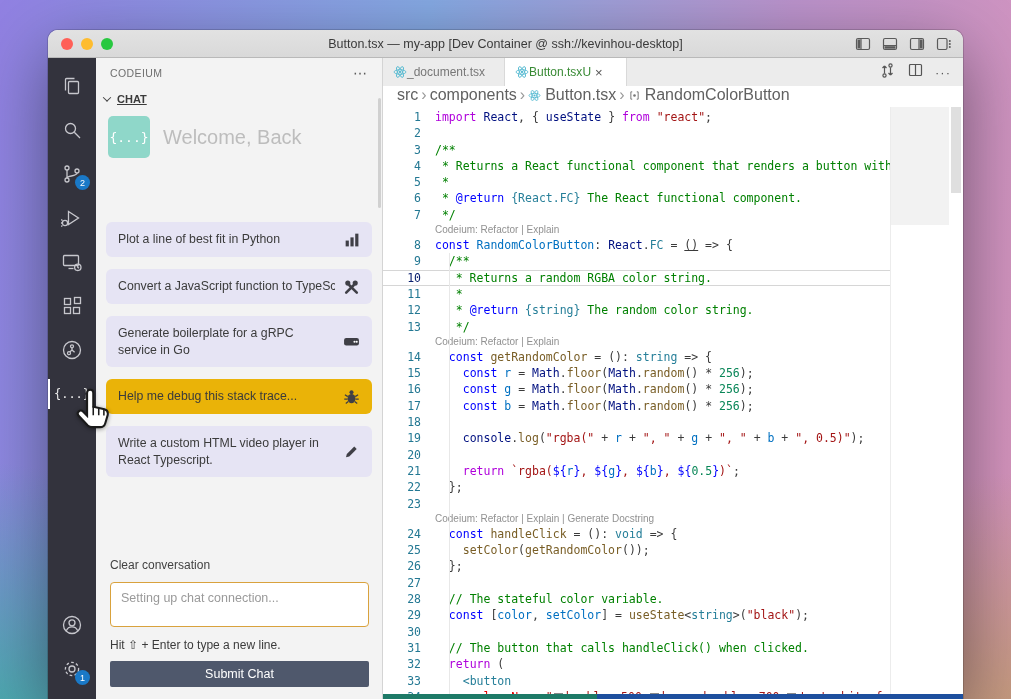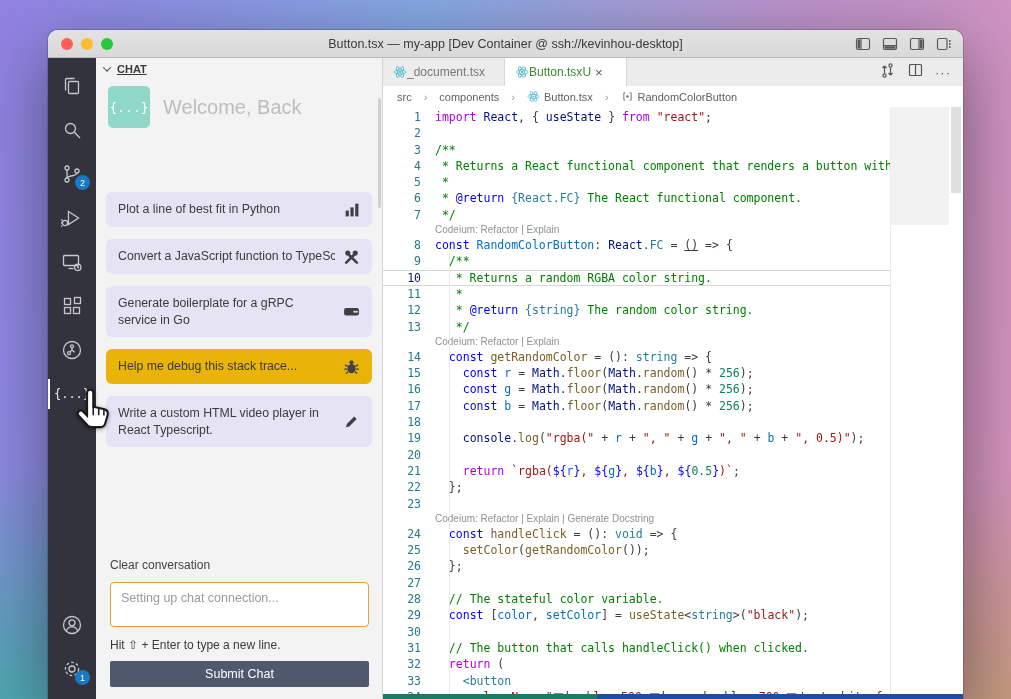--- a/index.html
+++ b/index.html
@@ -77,21 +77,21 @@
   .editor{ flex:1; display:flex; flex-direction:column; min-width:0; background:#fff; }
   .tabbar{ height:28px; flex:0 0 28px; background:#ececec; display:flex; align-items:stretch; }
   .tab{ display:flex; align-items:center; padding:0 10px; font-size:12px; color:#777; background:#ececec; border-right:1px solid #d9d9d9; cursor:pointer; min-width:122px; }
   .tab svg{ width:14px; height:14px; }
   .tab.active{ background:#fff; }
   .tab .close{ margin-left:4px; color:#555; font-size:13px; }
   .tab-spacer{ flex:1; }
   .ed-actions{ display:flex; align-items:center; gap:12px; padding:0 12px; }
   .ed-actions svg{ width:16px; height:16px; stroke:#555; fill:none; stroke-width:1.2; }
   .ed-actions .more{ color:#555; font-size:13px; letter-spacing:1px; }
-  .breadcrumbs{ height:21px; flex:0 0 21px; display:flex; align-items:center; gap:10px; padding:0 14px; font-size:11px; color:#616161; background:#fff; }
+  .breadcrumbs{ height:21px; flex:0 0 21px; display:flex; align-items:flex-start; gap:1px; padding:0 14px; font-size:16px; color:#616161; background:#fff; }
   .crumb{ display:flex; align-items:center; gap:4px; cursor:pointer; }
   .crumb-sep{ color:#9a9a9a; margin:0 2px; }
   .codewrap{ flex:1; position:relative; overflow:hidden; background:#fff; }
   .code-lines{ position:absolute; left:0; top:2px; right:72px; overflow:hidden; }
   .code-row{ position:relative; height:16.3px; line-height:16.3px; padding-left:52px; font-family:"DejaVu Sans Mono", monospace; font-size:11.5px; white-space:pre; }
   .code-row .line-num{ position:absolute; left:0; top:0; width:38px; text-align:right; color:#237893; }
   .code-row.current{ box-shadow:inset 0 1px 0 #d6d6d6, inset 0 -1px 0 #d6d6d6; }
   .code-row.current .line-num{ color:#0b216f; }
   .code-row.g::before, .codelens-row.g::before{ content:""; position:absolute; left:66px; top:0; bottom:0; width:1px; background:#e8e8e8; }
   .codelens-row{ position:relative; height:14px; line-height:14px; padding-left:52px; font-size:10px; color:#919191; cursor:pointer; }
@@ -216,20 +216,24 @@
             <svg viewBox="0 0 24 24" xmlns="http://www.w3.org/2000/svg">
               <circle cx="12" cy="12" r="3"></circle>
               <circle cx="12" cy="12" r="6.6" stroke-dasharray="2.7 2.3"></circle>
             </svg>
             <span class="ab-badge" style="background: rgb(26, 121, 199);">1</span>
           </div>
         </div>
     </div>
 
     <div class="sidebar">
+      <div class="pane-header">
+        <span class="pane-title">CODEIUM</span>
+        <span class="pane-more">⋯</span>
+      </div>
       <div class="section-header">
         <span class="chev down"></span>
         <span class="section-label">CHAT</span>
       </div>
       <div class="welcome">
         <div class="logo" style="background: rgb(143, 215, 201);">{...}</div>
         <span class="welcome-text">Welcome, Back</span>
       </div>
       <div class="cards">
           <div class="card one" style="background: rgb(230, 228, 244);">

